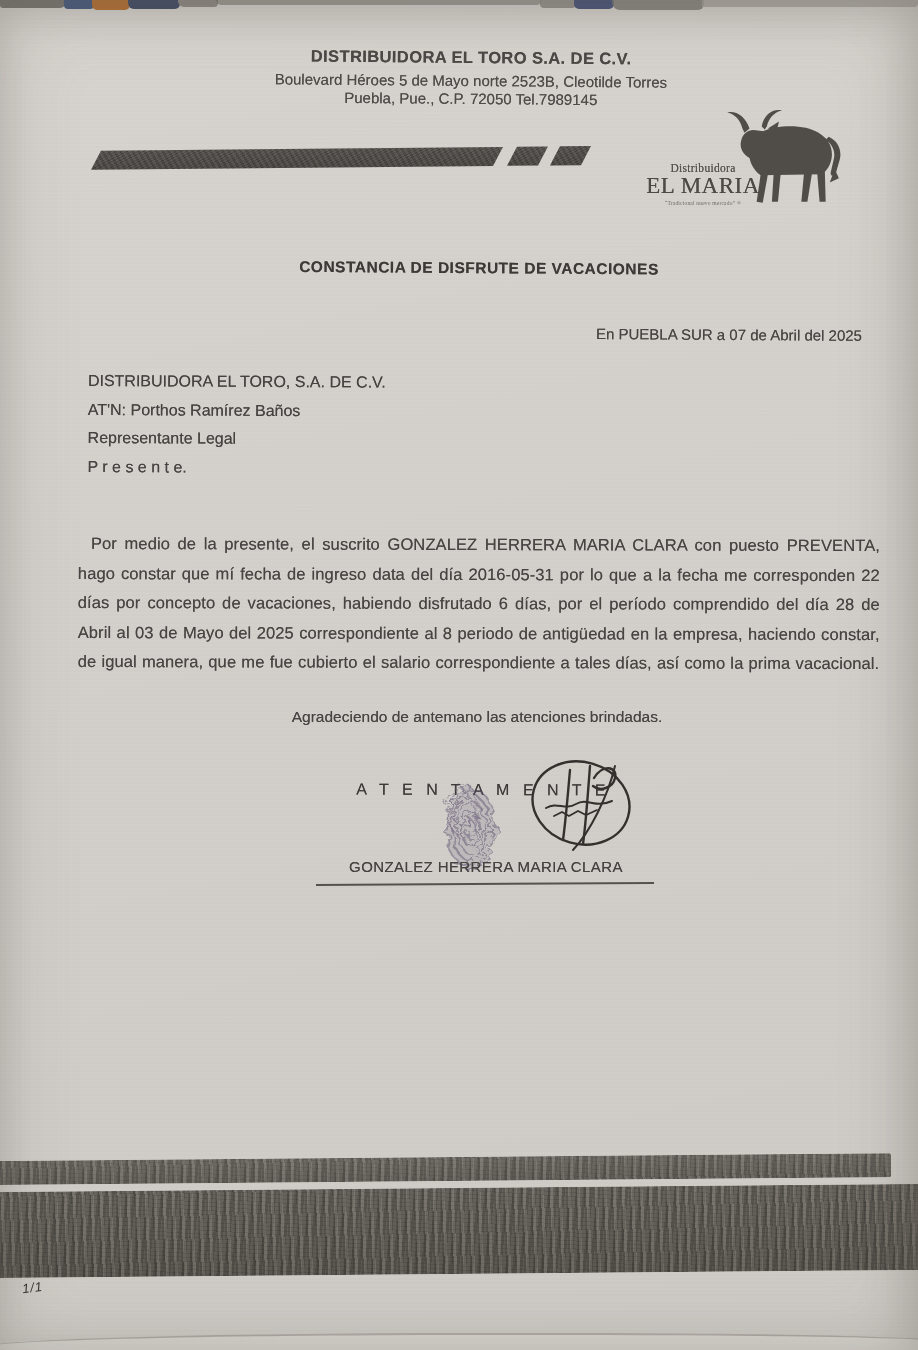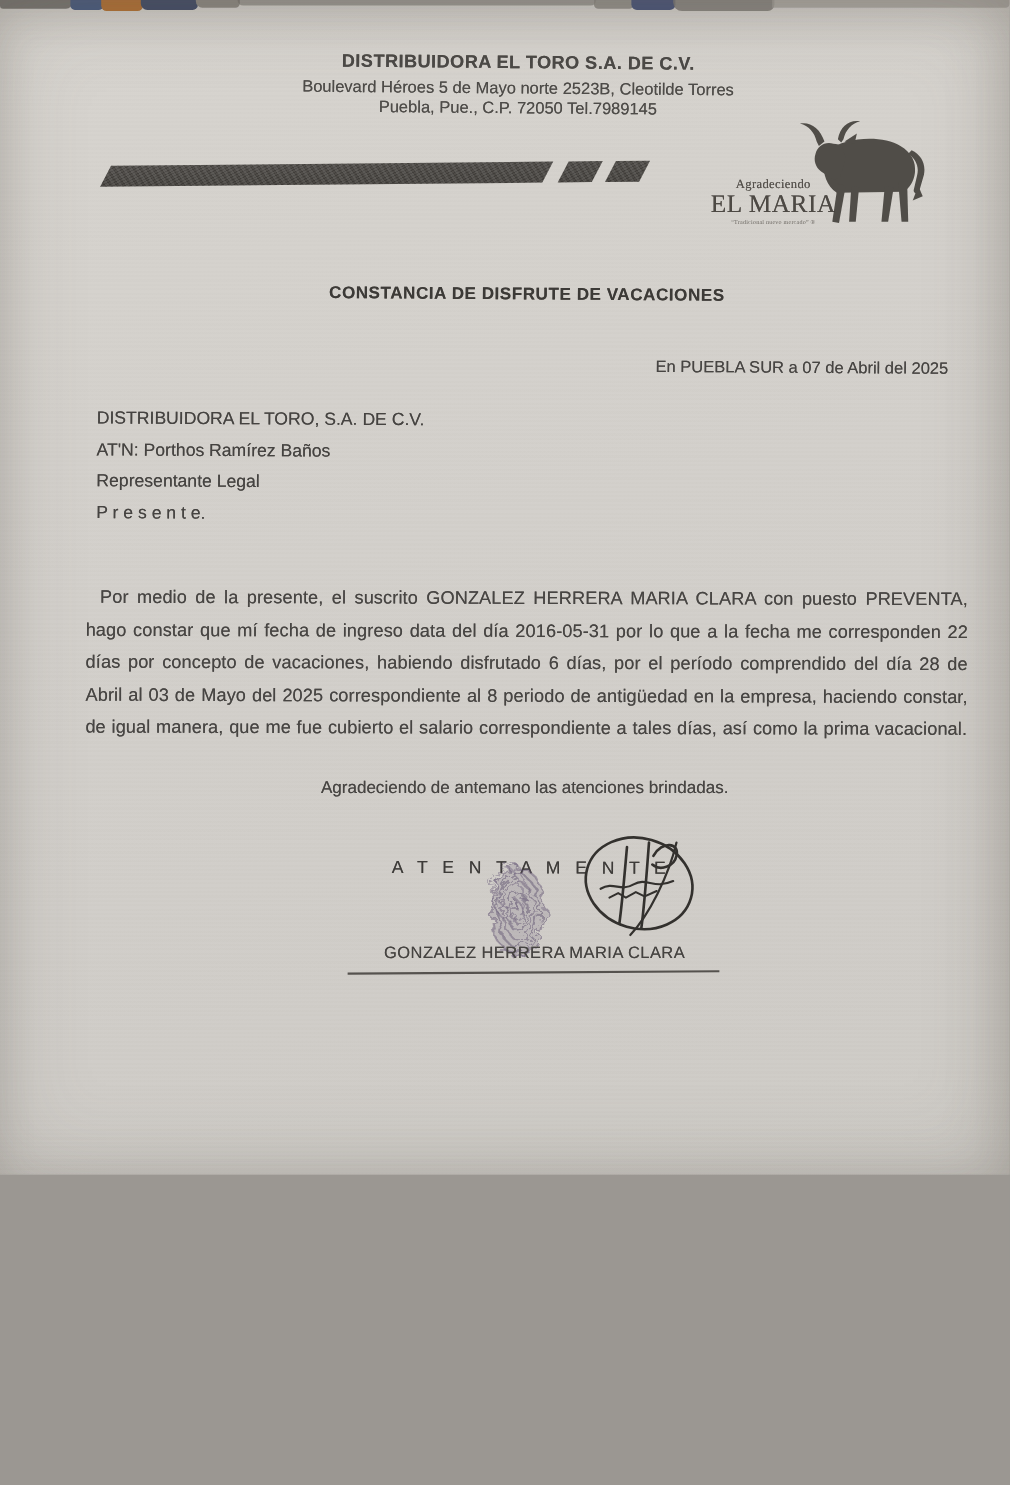--- a/index.html
+++ b/index.html
@@ -1,17 +1,17 @@
 <!DOCTYPE html>
 <html><head>
 <meta charset="utf-8">
 <style>
   html,body{margin:0;padding:0;background:#9b9792;}
   .page{
-    position:relative;width:918px;height:1068px;overflow:hidden;
+    position:relative;width:918px;height:1350px;overflow:hidden;
     background:linear-gradient(168deg,#d7d4cf 0%,#d3d0cb 45%,#cecbc6 100%);
     font-family:"Liberation Sans",sans-serif;color:#403e3b;
   }
   .page::after{
     content:"";position:absolute;inset:0;pointer-events:none;
     box-shadow:inset 0 0 80px rgba(100,94,87,.22),inset 0 16px 34px rgba(100,94,87,.14),inset -18px 0 46px rgba(105,100,94,.12);
   }
   .page::before{
     content:"";position:absolute;inset:0;pointer-events:none;opacity:.5;
     background:repeating-linear-gradient(180deg,rgba(255,255,255,.02) 0 2px,rgba(0,0,0,.016) 2px 4px);
@@ -116,21 +116,21 @@
   </div>
 
   <div class="bar-wrap">
     <div class="bar"></div>
     <div class="chip"></div>
     <div class="chip"></div>
   </div>
 
   <div class="logo">
     <div class="logo-text">
-      <div class="brand-small soft">Agradeciendo</div>
+      <div class="brand-small soft">Distribuidora</div>
       <div class="brand-large soft">EL MARIA</div>
       <div class="brand-tagline">“Tradicional nuevo mercado”  ®</div>
     </div>
     <svg class="bull" viewBox="0 0 130 100" aria-hidden="true">
       <g fill="#47443f">
         <path d="M38 30 C52 18 86 16 102 26 c10 6 14 14 13 24 -1 8 -5 14 -10 17 l-60 1 C36 62 32 50 34 41 c1 -5 2 -8 4 -11 z"></path>
         <path d="M42 24 c-8 -2 -14 2 -16 9 -2 6 0 12 5 16 l9 6 c4 2 8 0 9 -4 l4 -14 -3 -10 c-2 -2 -5 -3 -8 -3 z"></path>
         <path d="M34 22 C30 10 21 4 12 6 c8 2 13 8 15 16 l2 4 z"></path>
         <path d="M46 20 C48 8 57 2 66 4 c-8 2 -13 8 -15 16 l-2 3 z"></path>
         <path d="M52 22 l11 -7 -2 9 z"></path>

